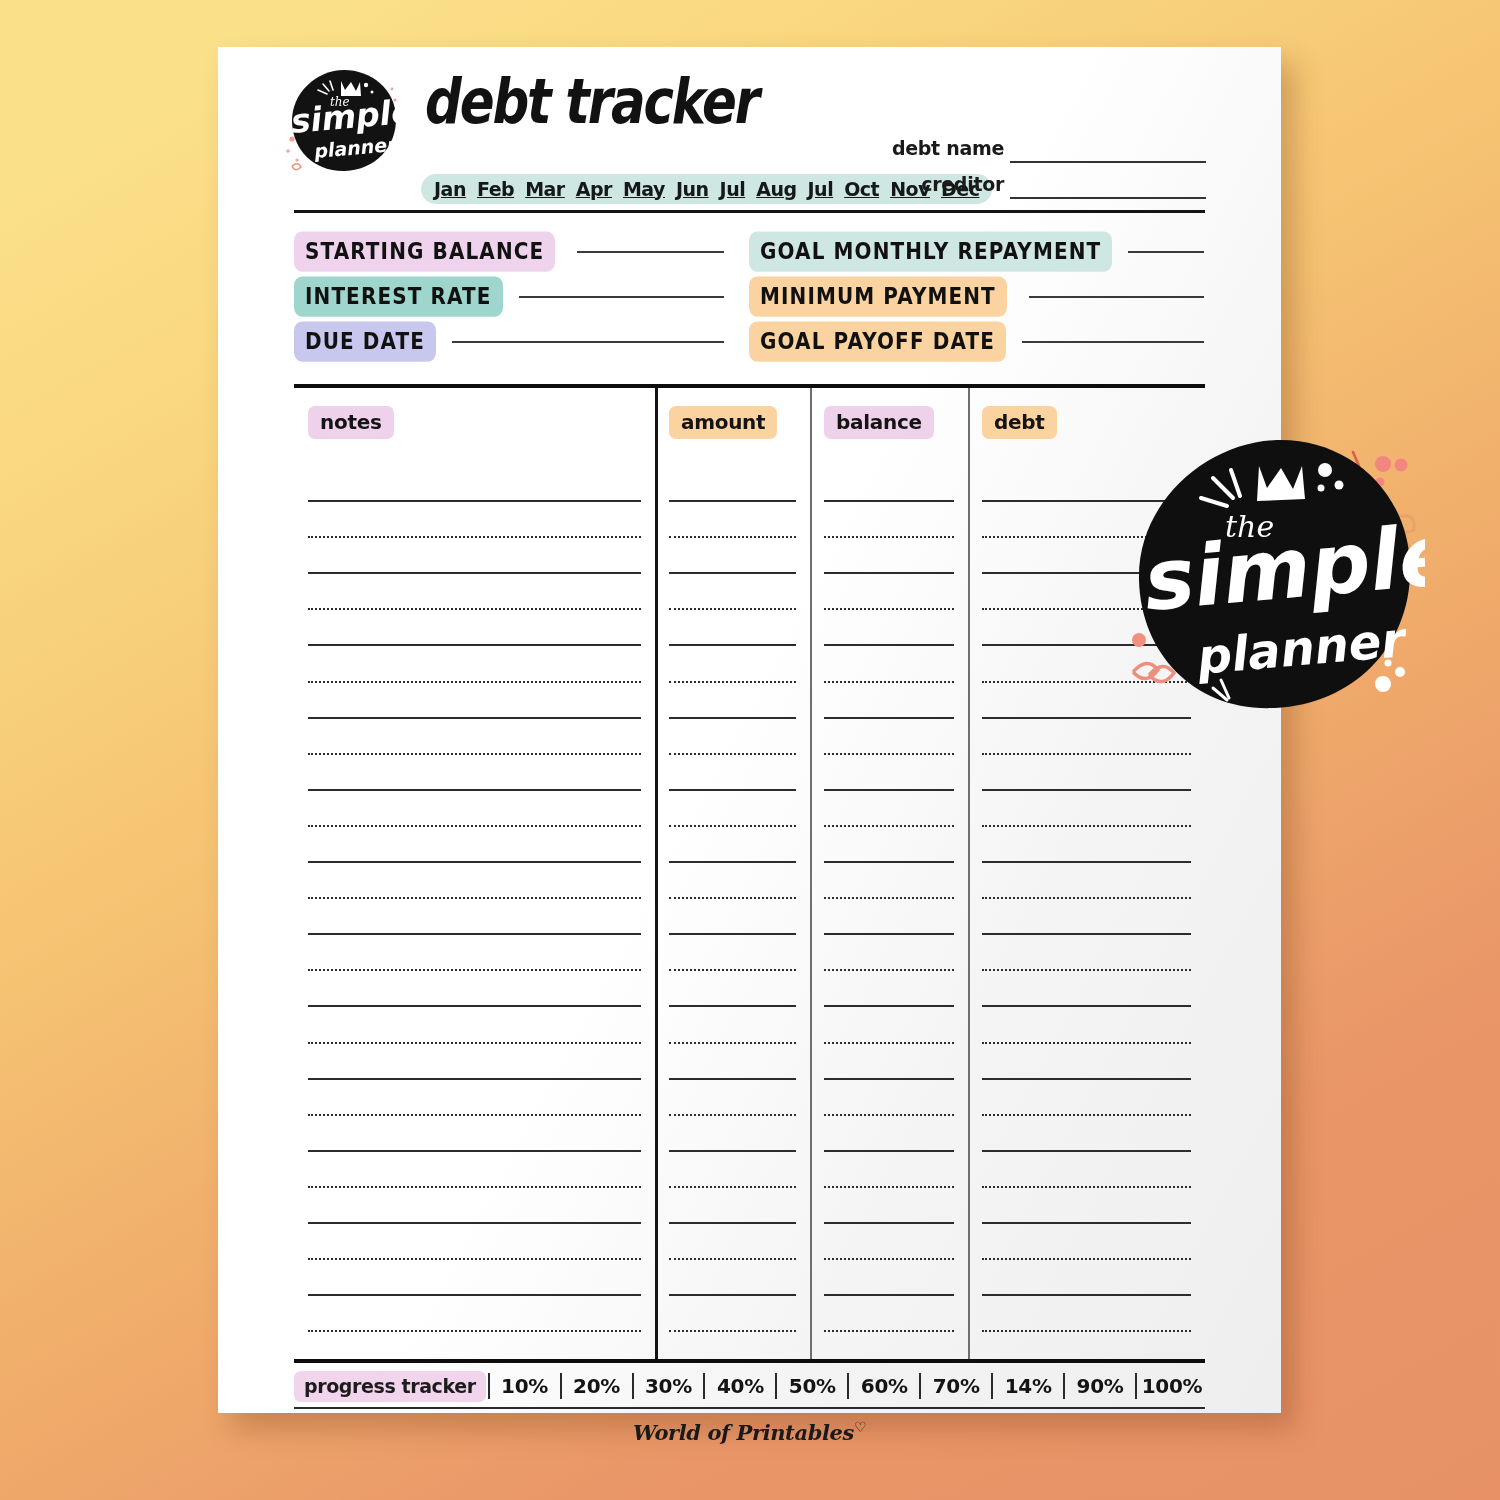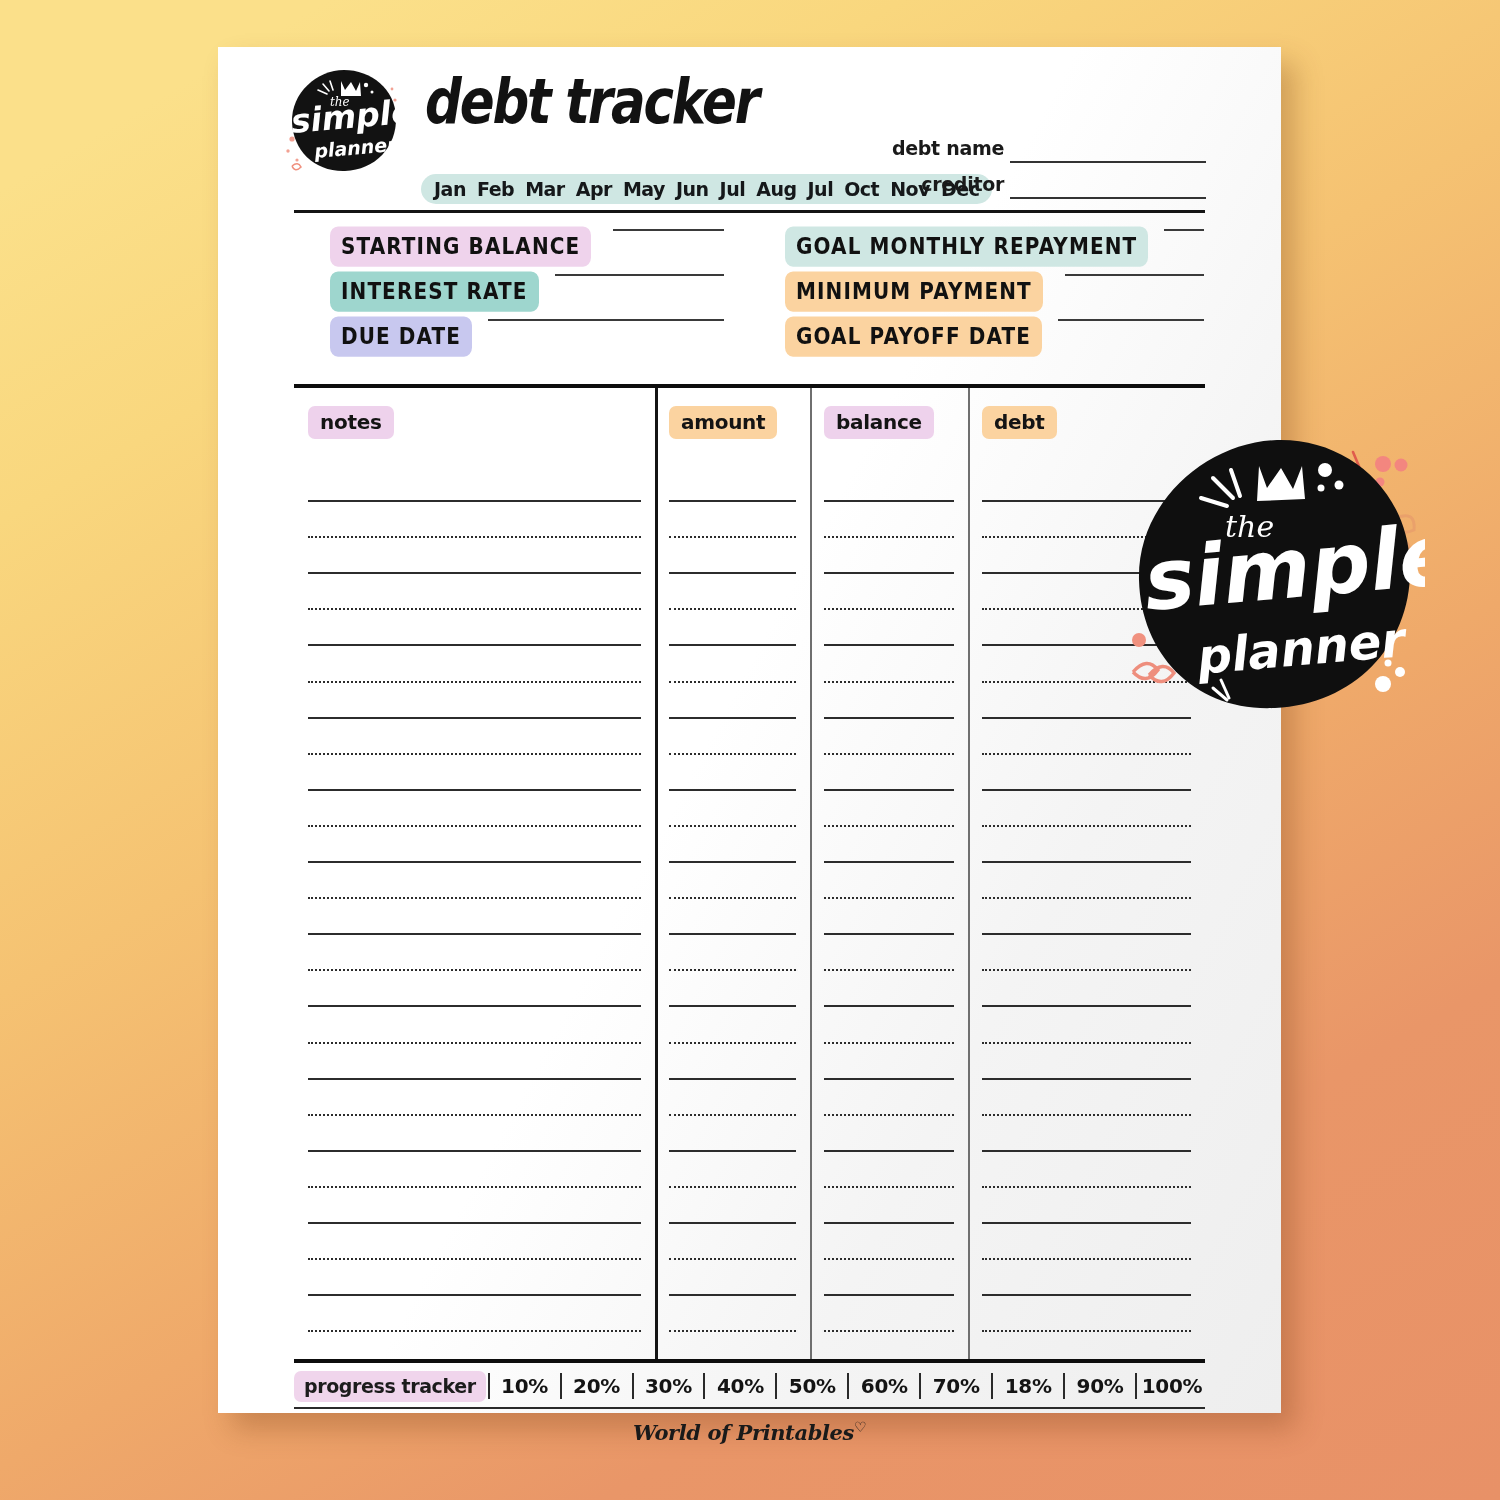--- a/index.html
+++ b/index.html
@@ -63,20 +63,21 @@
     align-items: center;
     gap: 11px;
   }
   .months span {
     font-family: "DejaVu Sans", sans-serif;
     font-size: 19px;
     font-weight: 700;
     color: #15181a;
     letter-spacing: -0.5px;
     line-height: 1;
+    text-decoration: underline;
   }
 
   .named-fields {
     position: absolute;
     right: 75px; top: 80px;
     width: 350px;
   }
   .nf-row {
     display: flex;
     align-items: flex-end;
@@ -113,24 +114,23 @@
   }
   .form-col {
     position: absolute;
     top: 0;
   }
   .form-col.left  { left: 0;    width: 430px; }
   .form-col.right { left: 455px; width: 455px; }
 
   .frow {
     display: flex;
-    align-items: flex-start;
+    align-items: center;
     height: 45px;
     gap: 0;
-    margin-left: 36px;
   }
   .chip {
     display: inline-block;
     border-radius: 8px;
     padding: 5px 11px 6px 11px;
     font-family: "DejaVu Sans", sans-serif;
     font-size: 20px;
     font-weight: 700;
     letter-spacing: 1.1px;
     color: #111;
@@ -495,21 +495,21 @@
       <span class="pcell">30%</span>
       <span class="psep"></span>
       <span class="pcell">40%</span>
       <span class="psep"></span>
       <span class="pcell">50%</span>
       <span class="psep"></span>
       <span class="pcell">60%</span>
       <span class="psep"></span>
       <span class="pcell">70%</span>
       <span class="psep"></span>
-      <span class="pcell">18%</span>
+      <span class="pcell">14%</span>
       <span class="psep"></span>
       <span class="pcell">90%</span>
       <span class="psep"></span>
       <span class="pcell">100%</span>
     </div>
     <div class="prog-rule"></div>
 
     <div class="footer-brand">
       <span>World of Printables</span><span class="hrt">♡</span>
     </div>

